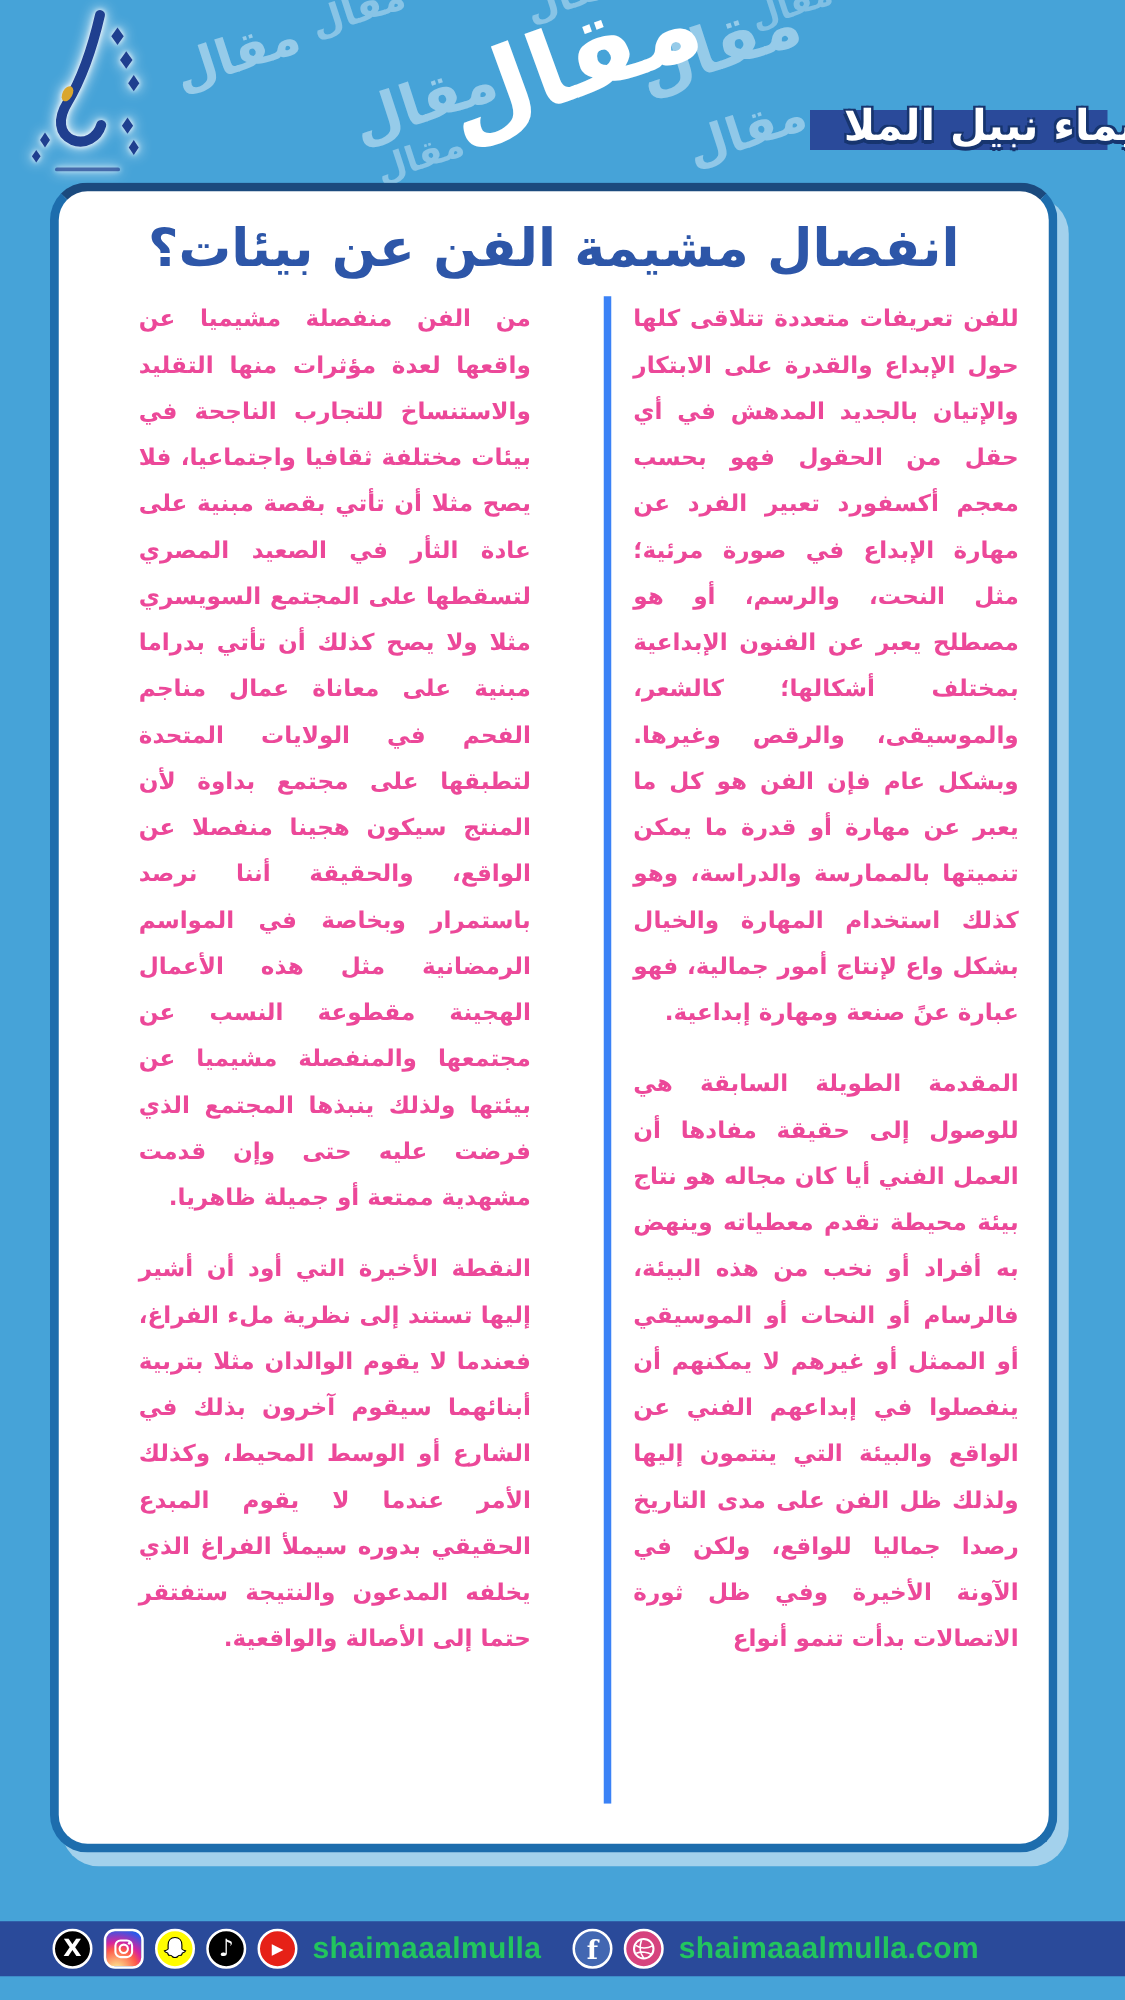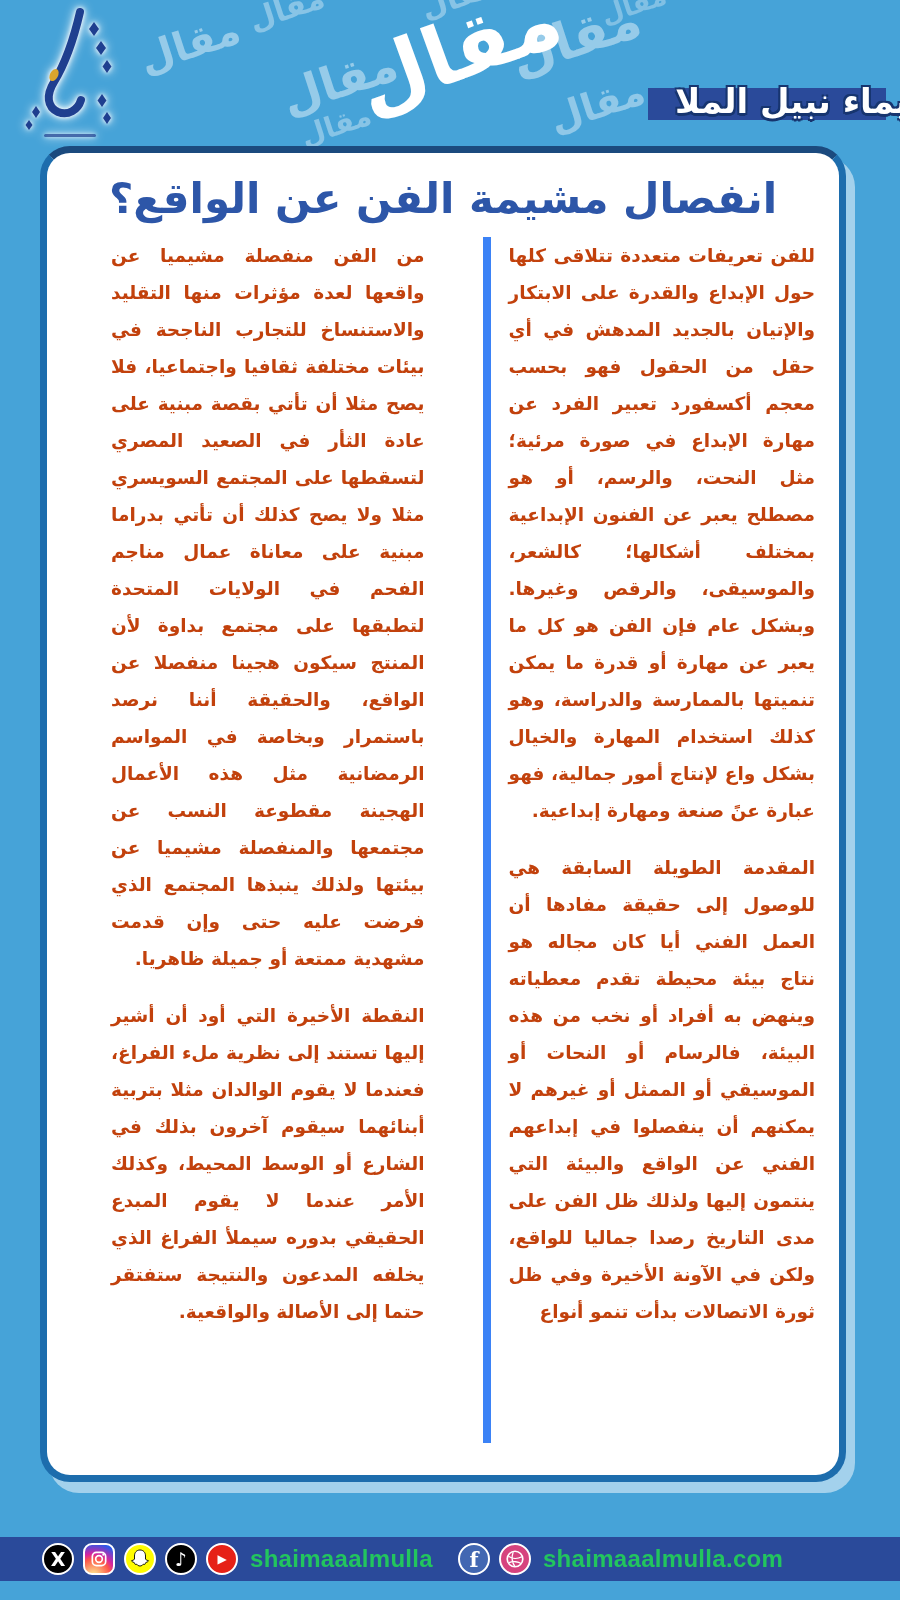--- a/index.html
+++ b/index.html
@@ -47,24 +47,24 @@
   .title{
     margin:22px 10px 4px;text-align:center;direction:rtl;
     font-size:42px;font-weight:bold;color:#2d56a8;line-height:1.15;
   }
   .columns{
     direction:rtl;display:flex;height:1216px;overflow:hidden;
     padding:10px 24px 0 24px;box-sizing:border-box;
   }
   .col{
     width:50%;box-sizing:border-box;
-    font-size:18.5px;font-weight:bold;color:#c2410c;
+    font-size:18.5px;font-weight:bold;color:#ec4899;
     line-height:37px;text-align:justify;direction:rtl;margin-left:40px;
   }
-  .col-right{padding-left:18px;border-left:8px solid #3b82f6;}
+  .col-right{padding-left:18px;border-left:6px solid #3b82f6;}
   .col-left{padding-right:18px;}
   .col p{margin:0 0 20px 0;}
   
   .footer-band{
     position:absolute;left:0;top:1537px;width:900px;height:44px;background:#2a4a9a;
     display:flex;align-items:center;padding-left:42px;box-sizing:border-box;gap:9px;
   }
   .icon{
     width:32px;height:32px;border-radius:50%;flex:0 0 auto;box-sizing:border-box;
     display:flex;align-items:center;justify-content:center;
@@ -115,21 +115,21 @@
       <span class="wm w8">مقال</span>
       <span class="wm wm-big">مقال</span>
     </div>
 
     <div class="author-badge">
       <span class="author-name">شيماء نبيل الملا</span>
     </div>
   </header>
 
   <main class="card">
-    <h1 class="title">انفصال مشيمة الفن عن الواقع؟</h1>
+    <h1 class="title">انفصال مشيمة الفن عن بيئات؟</h1>
     <div class="columns">
       <div class="col col-right">
         <p>للفن تعريفات متعددة تتلاقى كلها حول الإبداع والقدرة على الابتكار والإتيان بالجديد المدهش في أي حقل من الحقول فهو بحسب معجم أكسفورد تعبير الفرد عن مهارة الإبداع في صورة مرئية؛ مثل النحت، والرسم، أو هو مصطلح يعبر عن الفنون الإبداعية بمختلف أشكالها؛ كالشعر، والموسيقى، والرقص وغيرها. وبشكل عام فإن الفن هو كل ما يعبر عن مهارة أو قدرة ما يمكن تنميتها بالممارسة والدراسة، وهو كذلك استخدام المهارة والخيال بشكل واع لإنتاج أمور جمالية، فهو عبارة عنً صنعة ومهارة إبداعية.</p>
         <p>المقدمة الطويلة السابقة هي للوصول إلى حقيقة مفادها أن العمل الفني أيا كان مجاله هو نتاج بيئة محيطة تقدم معطياته وينهض به أفراد أو نخب من هذه البيئة، فالرسام أو النحات أو الموسيقي أو الممثل أو غيرهم لا يمكنهم أن ينفصلوا في إبداعهم الفني عن الواقع والبيئة التي ينتمون إليها ولذلك ظل الفن على مدى التاريخ رصدا جماليا للواقع، ولكن في الآونة الأخيرة وفي ظل ثورة الاتصالات بدأت تنمو أنواع</p>
       </div>
       <div class="col col-left">
         <p>من الفن منفصلة مشيميا عن واقعها لعدة مؤثرات منها التقليد والاستنساخ للتجارب الناجحة في بيئات مختلفة ثقافيا واجتماعيا، فلا يصح مثلا أن تأتي بقصة مبنية على عادة الثأر في الصعيد المصري لتسقطها على المجتمع السويسري مثلا ولا يصح كذلك أن تأتي بدراما مبنية على معاناة عمال مناجم الفحم في الولايات المتحدة لتطبقها على مجتمع بداوة لأن المنتج سيكون هجينا منفصلا عن الواقع، والحقيقة أننا نرصد باستمرار وبخاصة في المواسم الرمضانية مثل هذه الأعمال الهجينة مقطوعة النسب عن مجتمعها والمنفصلة مشيميا عن بيئتها ولذلك ينبذها المجتمع الذي فرضت عليه حتى وإن قدمت مشهدية ممتعة أو جميلة ظاهريا.</p>
         <p>النقطة الأخيرة التي أود أن أشير إليها تستند إلى نظرية ملء الفراغ، فعندما لا يقوم الوالدان مثلا بتربية أبنائهما سيقوم آخرون بذلك في الشارع أو الوسط المحيط، وكذلك الأمر عندما لا يقوم المبدع الحقيقي بدوره سيملأ الفراغ الذي يخلفه المدعون والنتيجة ستفتقر حتما إلى الأصالة والواقعية.</p>
       </div>
     </div>

